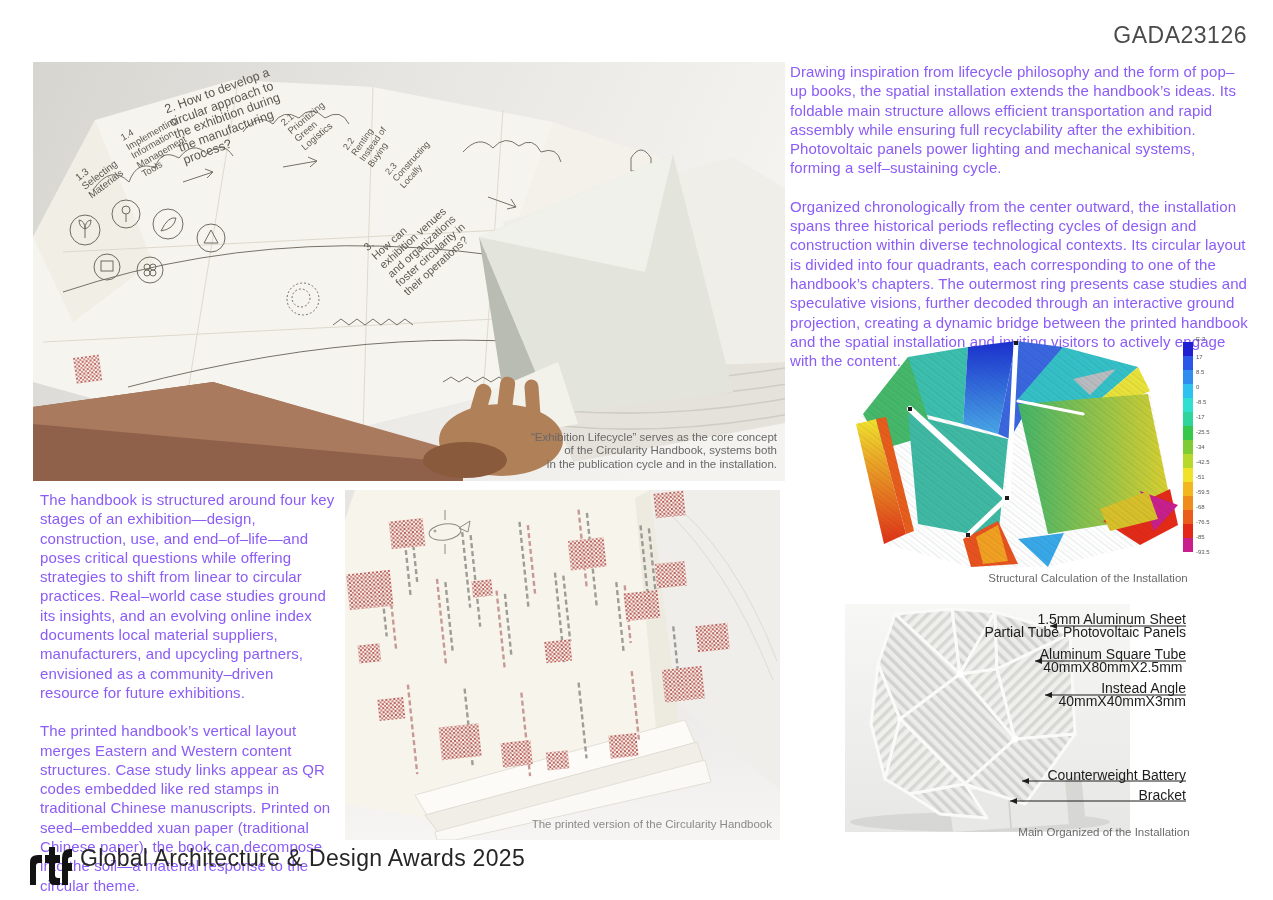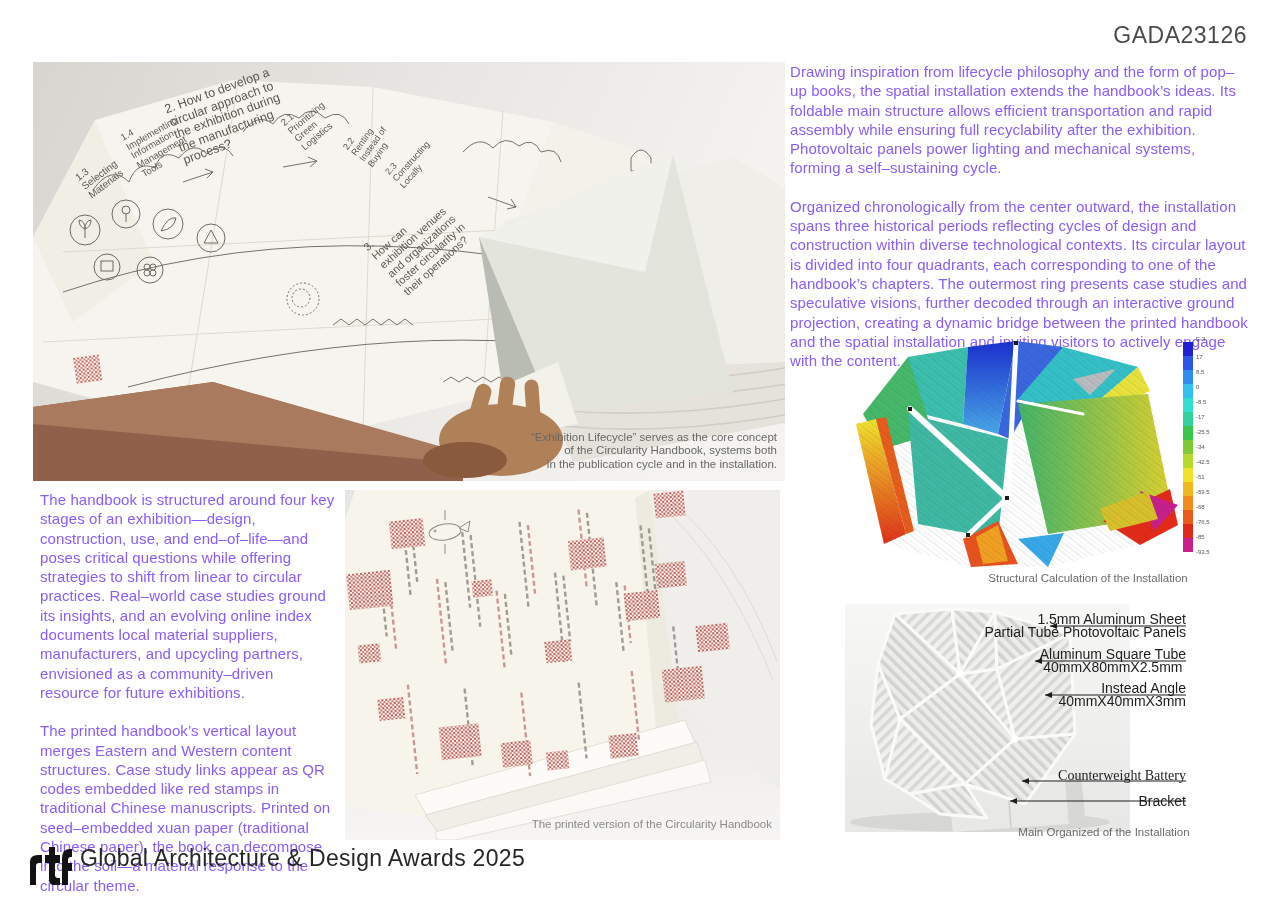--- a/index.html
+++ b/index.html
@@ -305,24 +305,24 @@
           <div>Partial Tube Photovoltaic Panels</div>
         </div>
         <div class="ann" style="top: 52px; text-align: center;">
           <div>Aluminum Square Tube</div>
           <div>40mmX80mmX2.5mm</div>
         </div>
         <div class="ann" style="top: 86px;">
           <div>Instead Angle</div>
           <div>40mmX40mmX3mm</div>
         </div>
-        <div class="ann" style="top: 173px; font-family: Liberation Serif, serif;">
+        <div class="ann" style="top: 173px;">
           <div>Counterweight Battery</div>
         </div>
-        <div class="ann" style="top: 199px; padding-left: 17px;">
+        <div class="ann" style="top: 193px; padding-left: 17px;">
           <div>Bracket</div>
         </div>
       </div>
     <div class="render-cap cap">Main Organized of the Installation</div>
   </div>
 
   <div class="abs left-col textcol">
     <p>The handbook is structured around four key stages of an exhibition—design, construction, use, and end–of–life—and poses critical questions while offering strategies to shift from linear to circular practices. Real–world case studies ground its insights, and an evolving online index documents local material suppliers, manufacturers, and upcycling partners, envisioned as a community–driven resource for future exhibitions.</p>
     <p>The printed handbook’s vertical layout merges Eastern and Western content structures. Case study links appear as QR codes embedded like red stamps in traditional Chinese manuscripts. Printed on seed–embedded xuan paper (traditional Chinese paper), the book can decompose into the soil—a material response to the circular theme.</p>
   </div>

